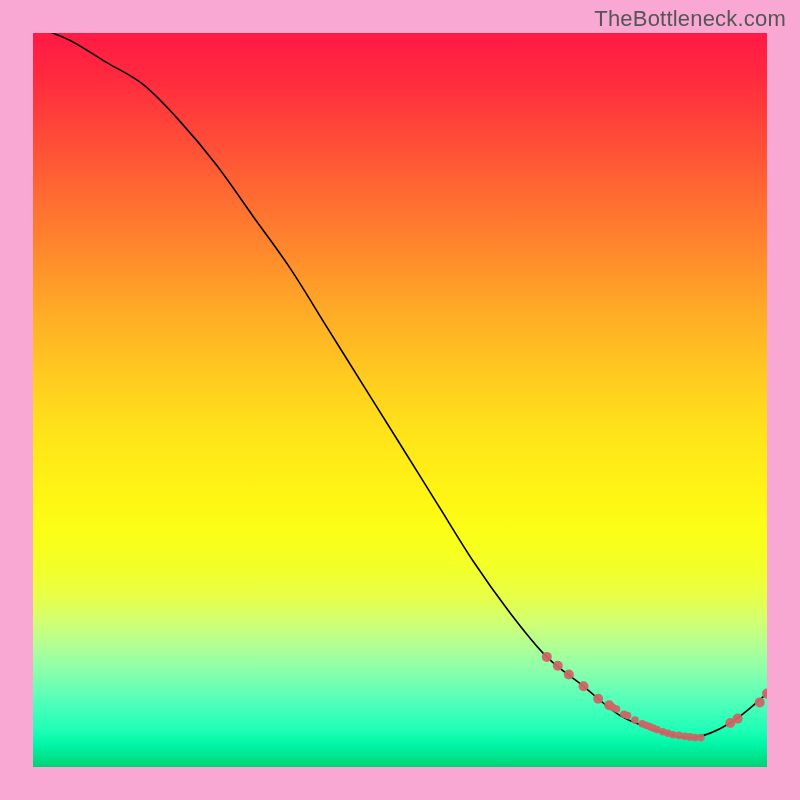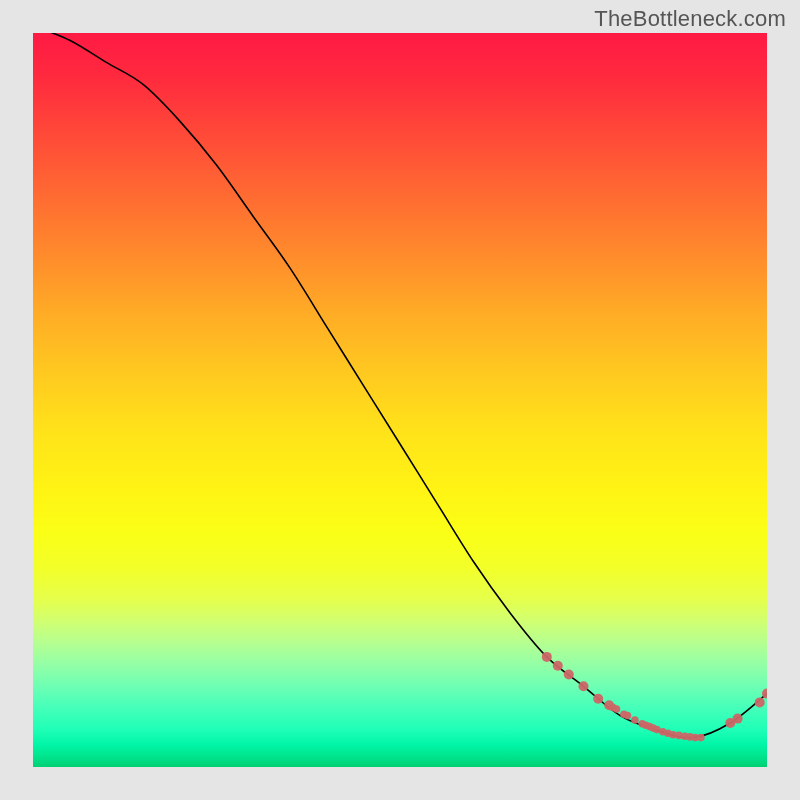--- a/index.html
+++ b/index.html
@@ -10,21 +10,21 @@
     height: 800px;
     position: relative;
     font-family: Arial, Helvetica, sans-serif;
   }
   .frame {
     position: absolute;
     left: 0;
     top: 0;
     width: 800px;
     height: 800px;
-    background: #e5e5e5;
+    background: #f9a8d4;
   }
   .watermark {
     position: absolute;
     top: 6px;
     right: 14px;
     color: #555;
     font-size: 22px;
     font-weight: 400;
     letter-spacing: 0.2px;
     user-select: none;

